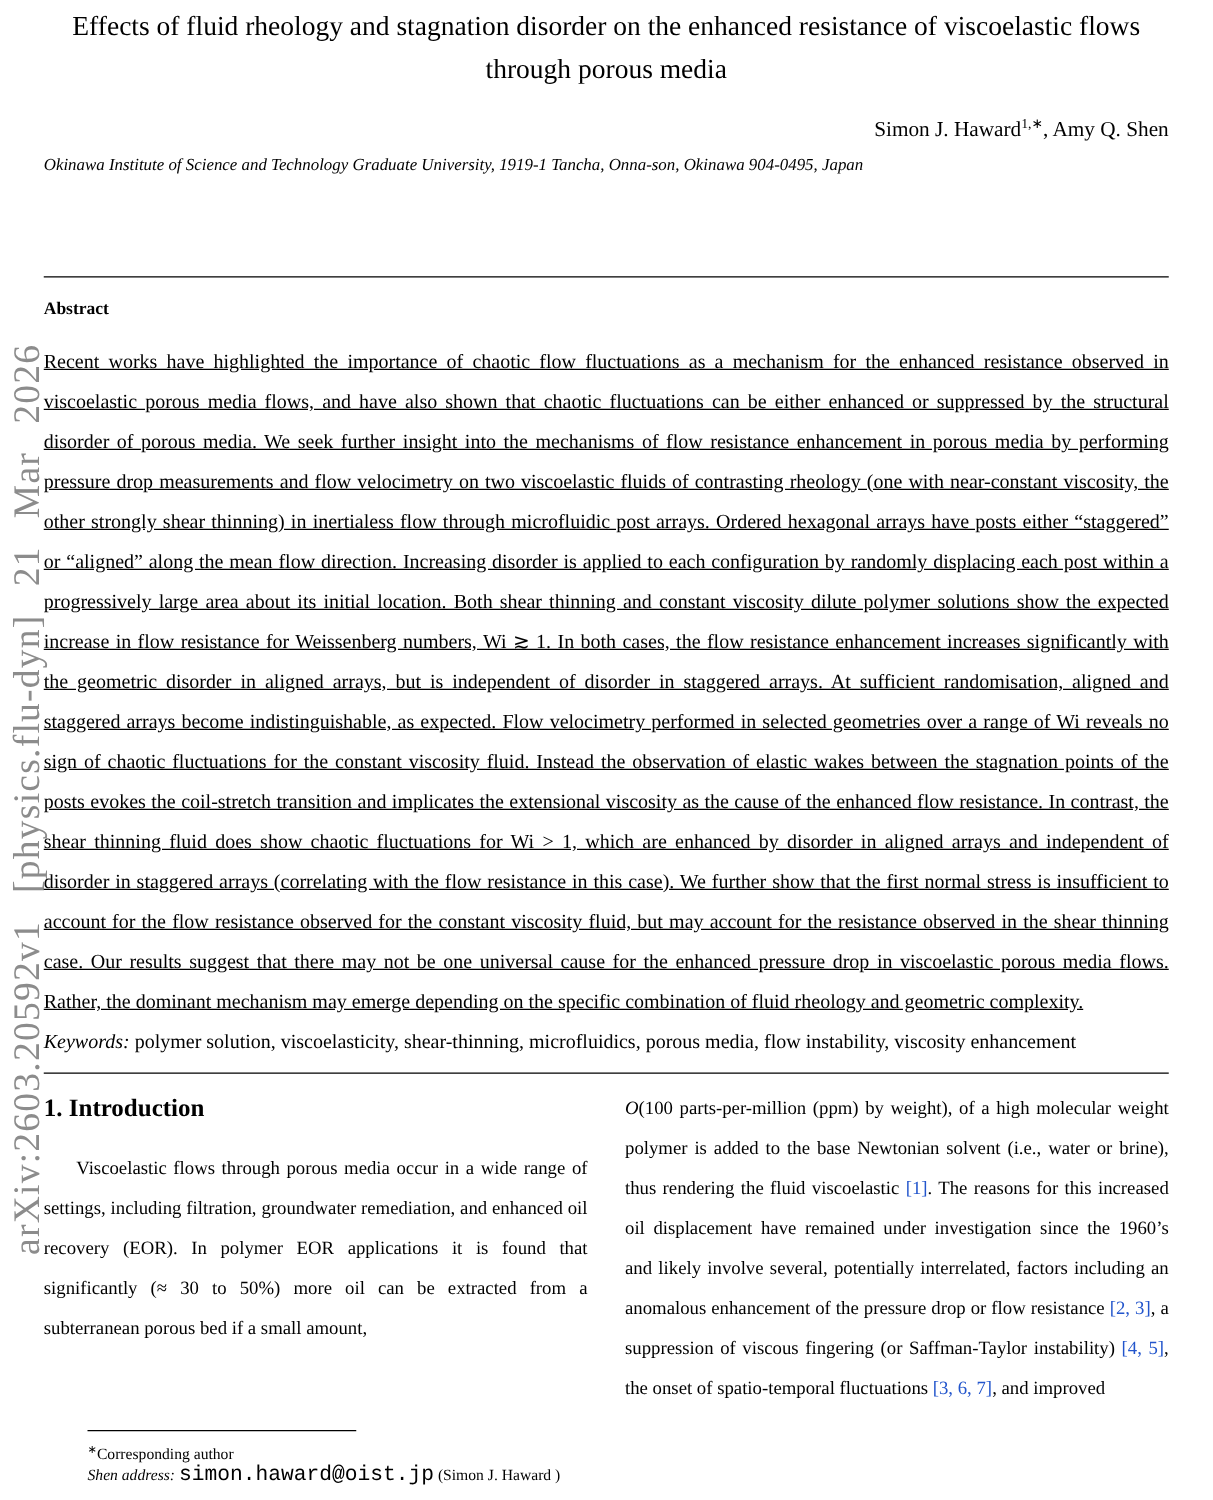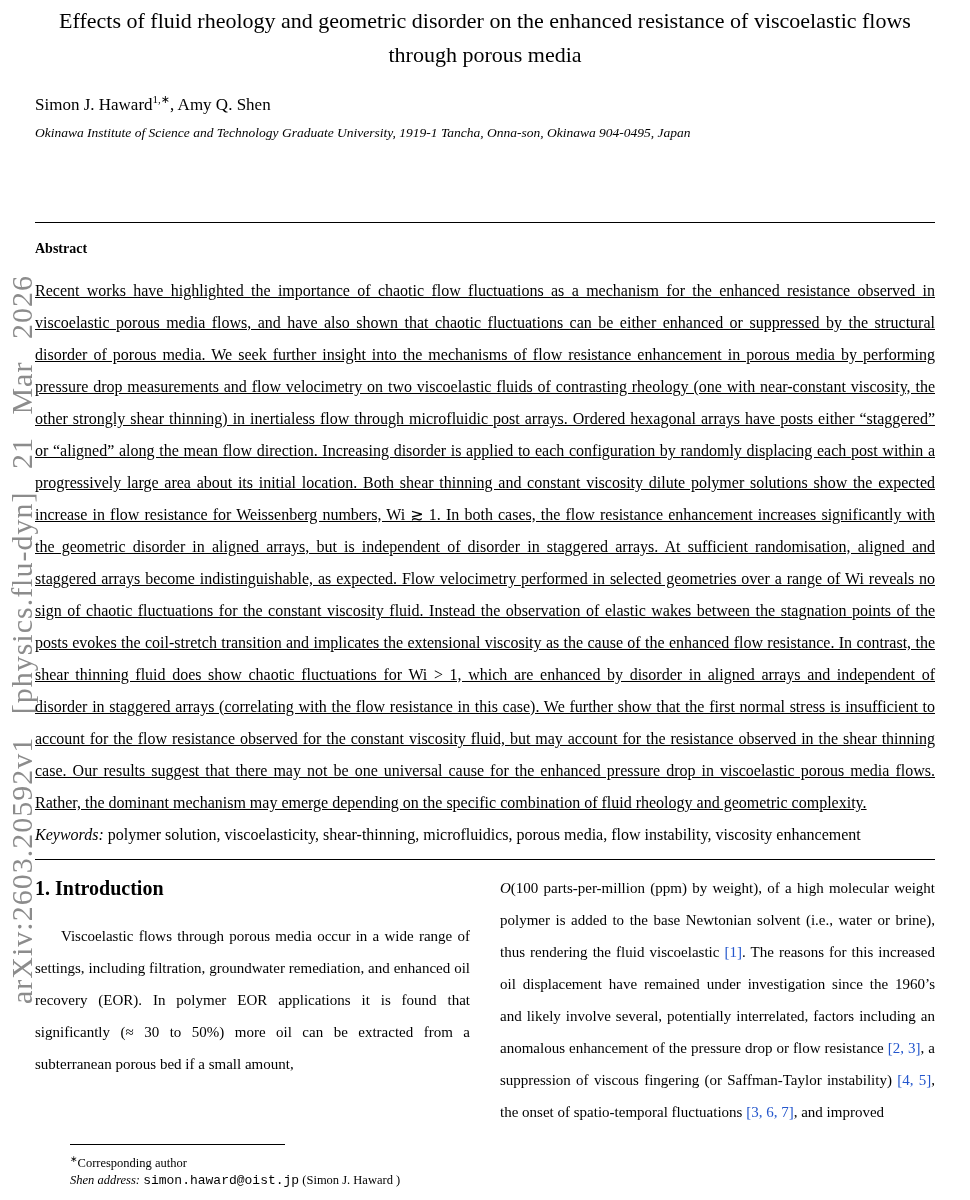--- a/index.html
+++ b/index.html
@@ -40,21 +40,21 @@
     max-width: 910px;
     font-size: 22px;
     line-height: 34px;
     font-weight: 400;
     text-align: center;
   }
   .authors {
     margin: 16px 0 0 0;
     font-size: 17px;
     line-height: 22px;
-    text-align: left;
+    text-align: right;
   }
   .authors sup { font-size: 11px; }
   .affiliation {
     margin: 8px 0 0 0;
     font-size: 13.5px;
     line-height: 18px;
     font-style: italic;
     text-align: left;
   }
   .rule { border: none; border-top: 1.5px solid #000; margin: 0; }
@@ -113,35 +113,35 @@
   .footnote-rule {
     width: 215px;
     border-top: 1px solid #000;
     margin-bottom: 6px;
   }
   .fn-line { margin: 0; }
   .fn-line sup { font-size: 9px; }
   .fn-italic { font-style: italic; }
   .mono {
     font-family: "Liberation Mono", "DejaVu Sans Mono", monospace;
-    font-size: 13px;
+    font-size: 17px;
     color: #000;
     text-decoration: none;
   }
 </style>
 </head>
 <body>
 
 <div class="page">
 
   <div class="watermark">arXiv:2603.20592v1 [physics.flu-dyn] 21 Mar 2026</div>
 
   <main class="content">
 
-    <h1 class="title">Effects of fluid rheology and geometric disorder on the enhanced resistance of viscoelastic flows through porous media</h1>
+    <h1 class="title">Effects of fluid rheology and stagnation disorder on the enhanced resistance of viscoelastic flows through porous media</h1>
 
     <p class="authors"><span>Simon J. Haward</span><sup>1,∗</sup><span>, Amy Q. Shen</span></p>
 
     <p class="affiliation">Okinawa Institute of Science and Technology Graduate University, 1919-1 Tancha, Onna-son, Okinawa 904-0495, Japan</p>
 
     <hr class="rule rule-abstract-top">
 
     <h2 class="abstract-heading">Abstract</h2>
 
     <p class="abstract-text">Recent works have highlighted the importance of chaotic flow fluctuations as a mechanism for the enhanced resistance observed in viscoelastic porous media flows, and have also shown that chaotic fluctuations can be either enhanced or suppressed by the structural disorder of porous media. We seek further insight into the mechanisms of flow resistance enhancement in porous media by performing pressure drop measurements and flow velocimetry on two viscoelastic fluids of contrasting rheology (one with near-constant viscosity, the other strongly shear thinning) in inertialess flow through microfluidic post arrays. Ordered hexagonal arrays have posts either “staggered” or “aligned” along the mean flow direction. Increasing disorder is applied to each configuration by randomly displacing each post within a progressively large area about its initial location. Both shear thinning and constant viscosity dilute polymer solutions show the expected increase in flow resistance for Weissenberg numbers, Wi ≳ 1. In both cases, the flow resistance enhancement increases significantly with the geometric disorder in aligned arrays, but is independent of disorder in staggered arrays. At sufficient randomisation, aligned and staggered arrays become indistinguishable, as expected. Flow velocimetry performed in selected geometries over a range of Wi reveals no sign of chaotic fluctuations for the constant viscosity fluid. Instead the observation of elastic wakes between the stagnation points of the posts evokes the coil-stretch transition and implicates the extensional viscosity as the cause of the enhanced flow resistance. In contrast, the shear thinning fluid does show chaotic fluctuations for Wi &gt; 1, which are enhanced by disorder in aligned arrays and independent of disorder in staggered arrays (correlating with the flow resistance in this case). We further show that the first normal stress is insufficient to account for the flow resistance observed for the constant viscosity fluid, but may account for the resistance observed in the shear thinning case. Our results suggest that there may not be one universal cause for the enhanced pressure drop in viscoelastic porous media flows. Rather, the dominant mechanism may emerge depending on the specific combination of fluid rheology and geometric complexity.</p>

